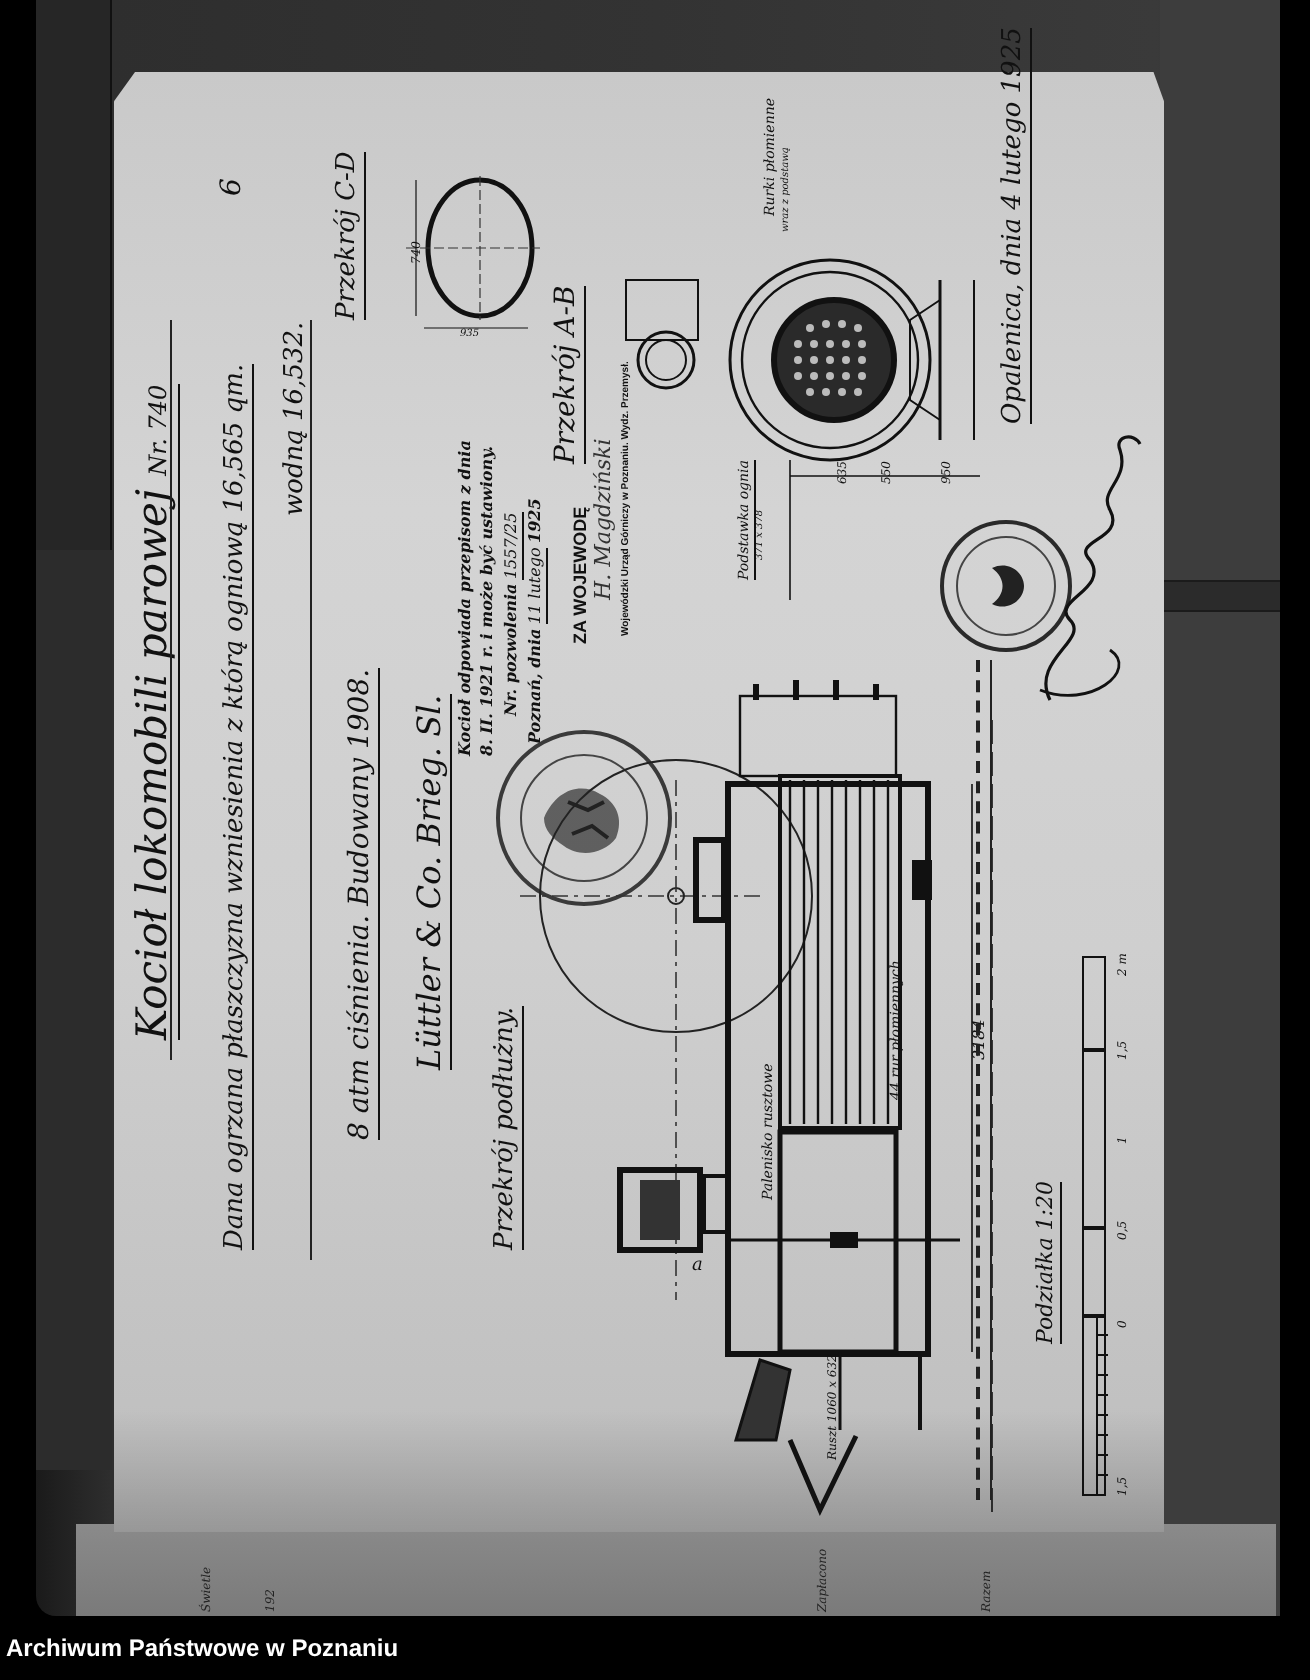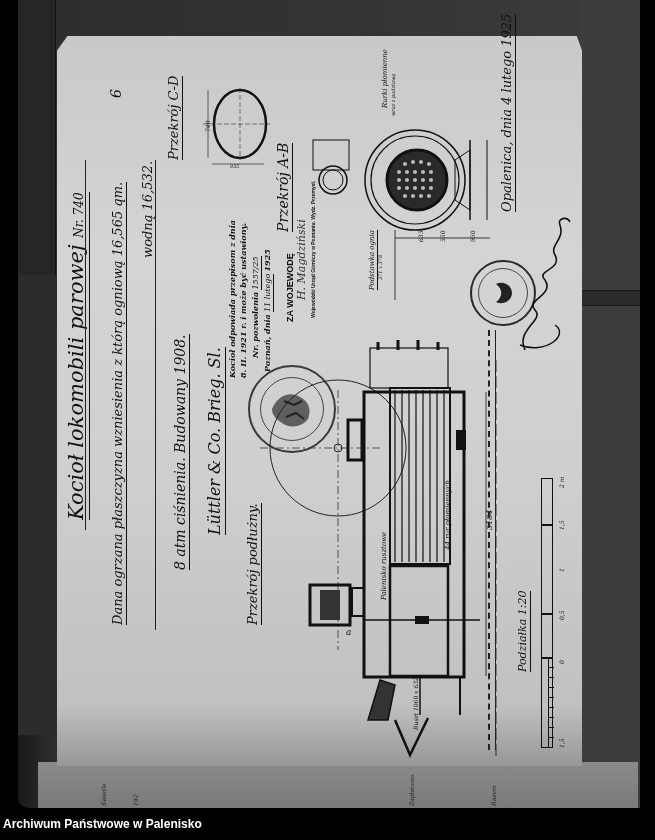--- a/index.html
+++ b/index.html
@@ -257,14 +257,14 @@
   <div class="rot hand" style="left:558px; top:530px; font-size:6px;">1,5</div>
   <div class="rot hand" style="left:558px; top:488px; font-size:6px;">2 m</div>
 
   <div class="rot hand ul" style="left:516px; top:672px; font-size:11px;">Podziałka 1:20</div>
 
   <div style="position:absolute; left:488px; top:330px; width:0; height:420px; border-left:2px dashed #222;"></div>
   <div style="position:absolute; left:495px; top:330px; width:1px; height:420px; background:#222;"></div>
 </div>
 
 <div class="footer">
-  <span class="footer-label">Archiwum Państwowe w Palenisko</span>
+  <span class="footer-label">Archiwum Państwowe w Poznaniu</span>
 </div>
 
 </body></html>

